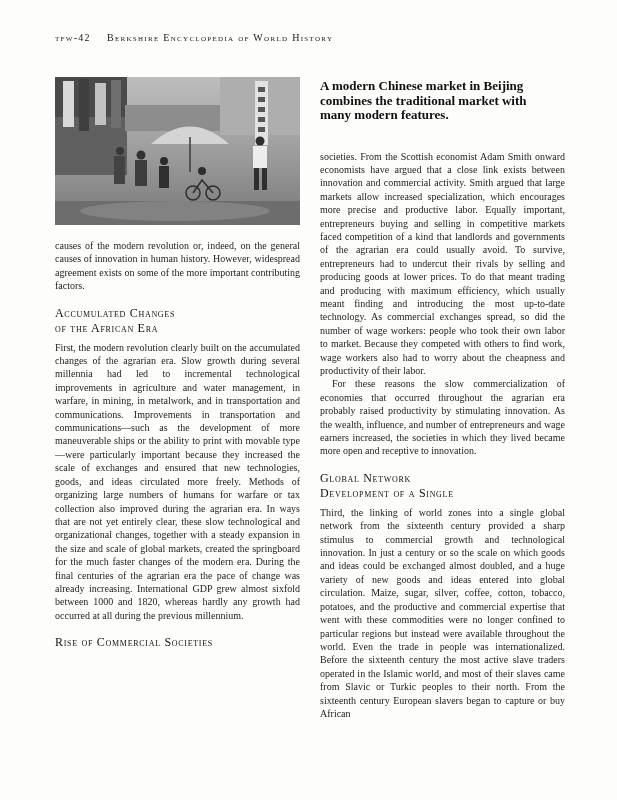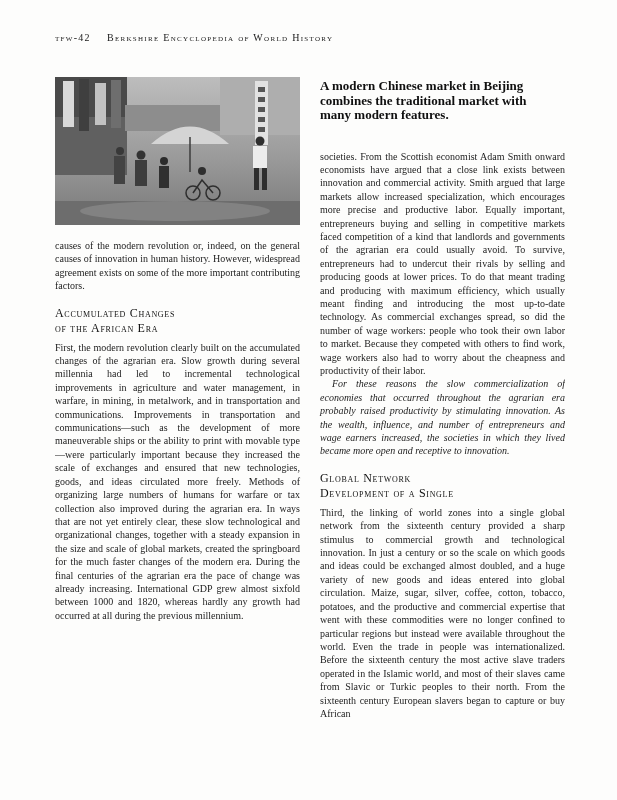--- a/index.html
+++ b/index.html
@@ -42,21 +42,21 @@
     overflow: hidden;
   }
   .photo svg { display: block; }
 
   p.body {
     font-size: 10px;
     line-height: 13.4px;
     text-align: justify;
     color: #1c1c1c;
   }
-  p.body.indent { text-indent: 12px; font-style: italic; }
+  p.body.indent { text-indent: 12px; }
 
   h3.section-heading {
     font-variant: small-caps;
     font-weight: normal;
     font-size: 12px;
     letter-spacing: 0.7px;
     line-height: 15px;
     color: #111;
     margin: 13px 0 5px 0;
   }
@@ -151,20 +151,23 @@
       </div>
 
       <p class="body">causes of the modern revolution or, indeed, on the general causes of innovation in human history. However, widespread agreement exists on some of the more important contributing factors.</p>
 
       <h3 class="section-heading">
         <span>Accumulated Changes</span>
         <span>of the African Era</span>
       </h3>
       <p class="body">First, the modern revolution clearly built on the accumulated changes of the agrarian era. Slow growth during several millennia had led to incremental technological improvements in agriculture and water management, in warfare, in mining, in metalwork, and in transportation and communications. Improvements in transportation and communications—such as the development of more maneuverable ships or the ability to print with movable type—were particularly important because they increased the scale of exchanges and ensured that new technologies, goods, and ideas circulated more freely. Methods of organizing large numbers of humans for warfare or tax collection also improved during the agrarian era. In ways that are not yet entirely clear, these slow technological and organizational changes, together with a steady expansion in the size and scale of global markets, created the springboard for the much faster changes of the modern era. During the final centuries of the agrarian era the pace of change was already increasing. International GDP grew almost sixfold between 1000 and 1820, whereas hardly any growth had occurred at all during the previous millennium.</p>
 
+      <h3 class="section-heading">
+        <span>Rise of Commercial Societies</span>
+      </h3>
 
     </div>
 
     <div class="col right">
 
       <p class="caption">A modern Chinese market in Beijing combines the traditional market with many modern features.</p>
 
       <p class="body">societies. From the Scottish economist Adam Smith onward economists have argued that a close link exists between innovation and commercial activity. Smith argued that large markets allow increased specialization, which encourages more precise and productive labor. Equally important, entrepreneurs buying and selling in competitive markets faced competition of a kind that landlords and governments of the agrarian era could usually avoid. To survive, entrepreneurs had to undercut their rivals by selling and producing goods at lower prices. To do that meant trading and producing with maximum efficiency, which usually meant finding and introducing the most up-to-date technology. As commercial exchanges spread, so did the number of wage workers: people who took their own labor to market. Because they competed with others to find work, wage workers also had to worry about the cheapness and productivity of their labor.</p>
       <p class="body indent">For these reasons the slow commercialization of economies that occurred throughout the agrarian era probably raised productivity by stimulating innovation. As the wealth, influence, and number of entrepreneurs and wage earners increased, the societies in which they lived became more open and receptive to innovation.</p>
 

